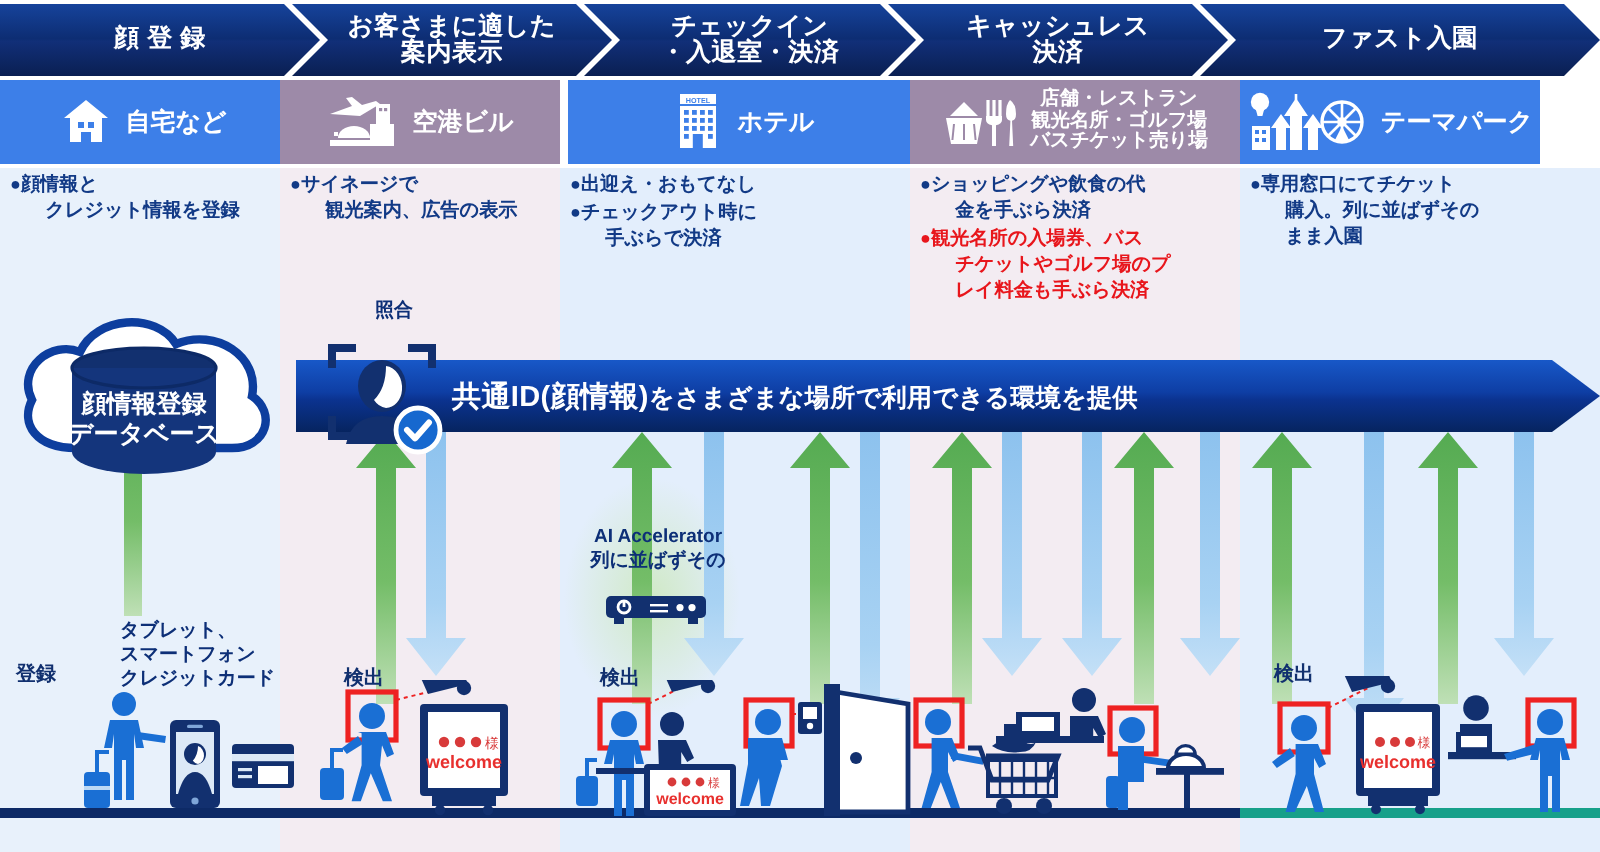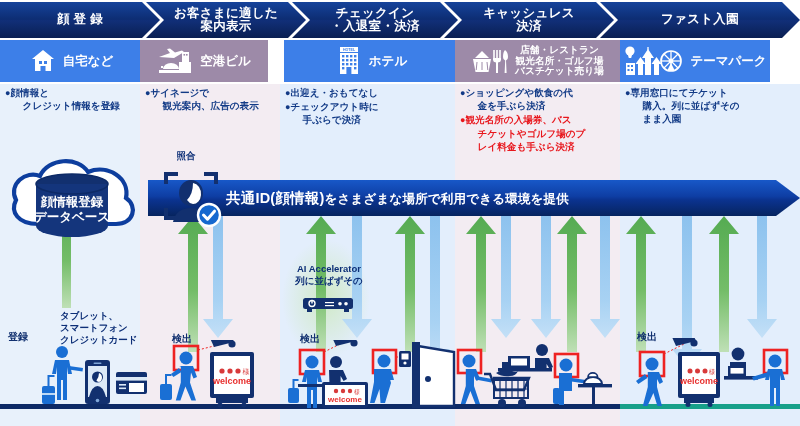--- a/index.html
+++ b/index.html
@@ -108,21 +108,21 @@
       <svg width="26" height="26" viewBox="0 0 26 26">
           <path d="M13 2 L24 11 L21 11 L21 23 L5 23 L5 11 L2 11 Z" fill="#fff"></path>
           <rect x="9" y="13" width="3" height="3" fill="#3d7fe8"></rect>
           <rect x="14" y="13" width="3" height="3" fill="#3d7fe8"></rect>
           <rect x="10.5" y="18" width="5" height="5" fill="#3d7fe8"></rect>
         </svg>
     </span>
     <span class="lname">自宅など</span>
   </div>
 
-  <div class="locband purple" style="left:140px;width:128px;">
+  <div class="locband purple" style="left:140px;width:140px;">
     <span class="locicon">
       <svg width="36" height="28" viewBox="0 0 36 28">
         <path d="M2 10 L13 6 L10 2 L13 1.5 L18 5.5 L25 3.5 L27 5 L17 11 Z" fill="#fff"></path>
         <rect x="25" y="5" width="7" height="10" fill="#fff"></rect>
         <rect x="26.5" y="7" width="1.6" height="1.6" fill="#9d8aa8"></rect>
           <rect x="29" y="7" width="1.6" height="1.6" fill="#9d8aa8"></rect>
         <path d="M6 22 a8 6 0 0 1 16 0 Z" fill="#fff"></path>
         <rect x="22" y="15" width="12" height="8" fill="#fff"></rect>
         <rect x="2" y="23" width="32" height="3" fill="#fff"></rect>
         <rect x="4" y="19" width="2" height="2" fill="#fff"></rect>
@@ -315,21 +315,21 @@
         <path d="M6 40 V50 H18"></path>
         <path d="M44 50 H56 V40"></path>
     </g>
     <path d="M31 12 a12 13 0 0 1 12 13 a12 13 0 0 1 -12 13 a12 13 0 0 1 -12 -13 a12 13 0 0 1 12 -13 Z" fill="#12306f"></path>
     <path d="M33 15 a9 11 0 0 1 8 12 a8 10 0 0 1 -8 9 a9 10 0 0 1 -6 -4 q6 -6 6 -17 Z" fill="#ffffff"></path>
     <path d="M13 54 q3 -14 18 -14 q15 0 18 14 Z" fill="#12306f"></path>
     <circle cx="49" cy="47" r="11" fill="#1668cf" stroke="#ffffff" stroke-width="2.4"></circle>
     <path d="M43.5 47 l4 4.2 l7 -8" stroke="#ffffff" stroke-width="3" fill="none" stroke-linecap="round" stroke-linejoin="round"></path>
   </svg>
 
-  <div class="labeltxt" style="left:155px;top:150px;width:62px;">照合</div>
+  <div class="labeltxt" style="left:166px;top:150px;width:62px;font-family:Liberation Mono, monospace;">照合</div>
 
   <div class="labeltxt" style="left:272px;top:263px;width:114px;white-space:pre-line;">AI Accelerator
 列に並ばずその</div>
   <svg class="svgwrap" style="left:300px;top:296px;width:56px;height:18px;">
     <rect x="3" y="2" width="50" height="11" rx="2.5" fill="#12306f"></rect>
     <rect x="7" y="13" width="5" height="3" fill="#12306f"></rect>
       <rect x="44" y="13" width="5" height="3" fill="#12306f"></rect>
     <circle cx="12" cy="7.5" r="3" fill="none" stroke="#ffffff" stroke-width="1.4"></circle>
       <line x1="12" y1="4.6" x2="12" y2="7.5" stroke="#ffffff" stroke-width="1.4"></line>
     <rect x="25" y="6" width="9" height="1.2" fill="#ffffff"></rect>

